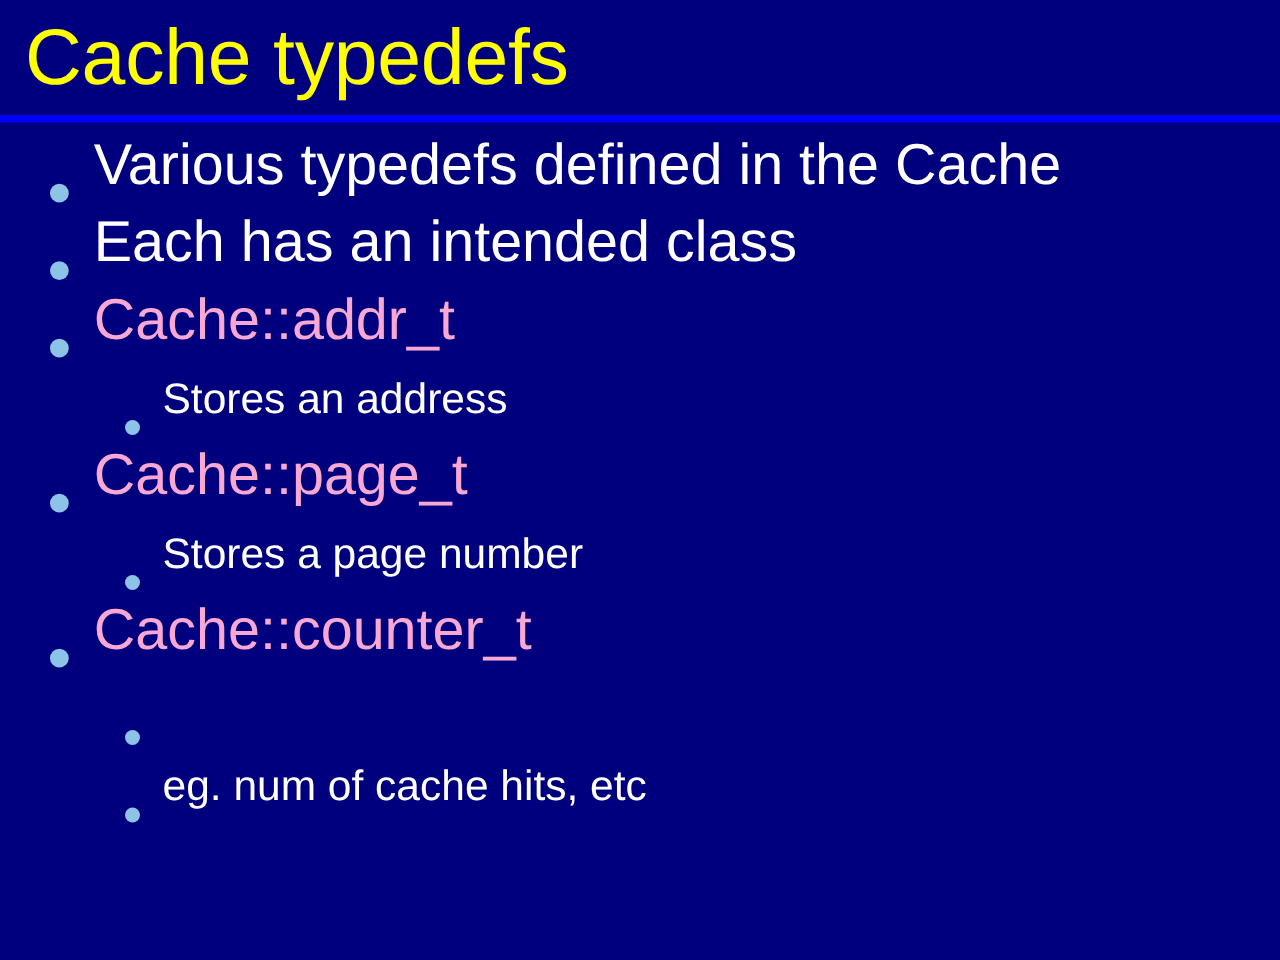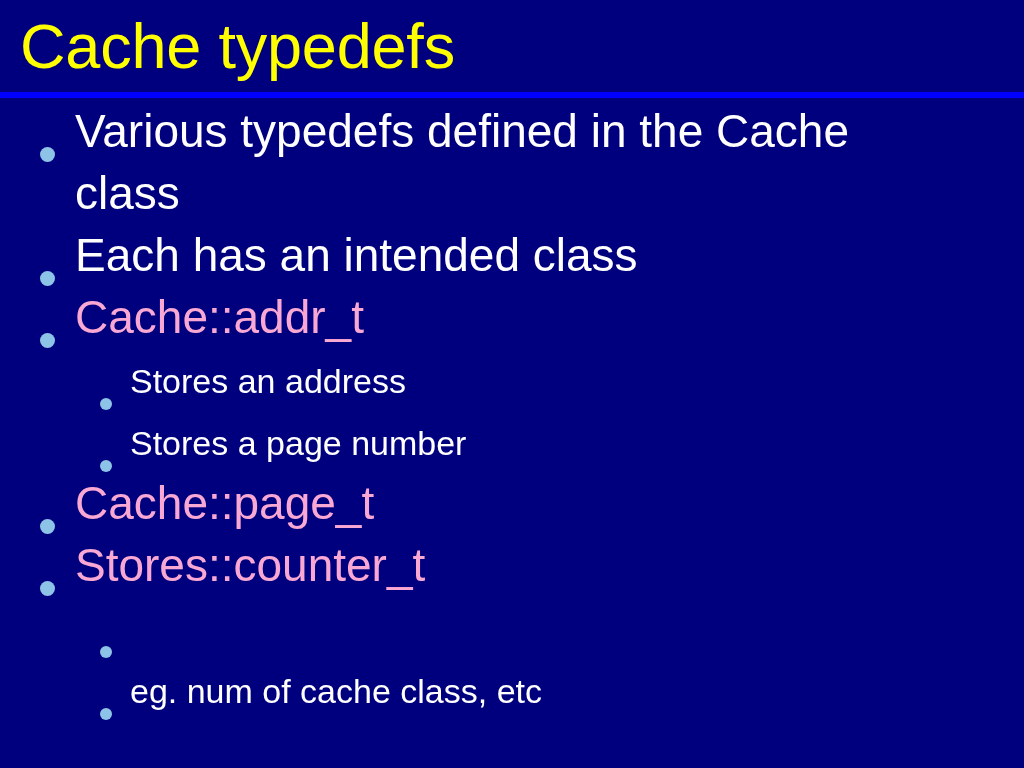--- a/index.html
+++ b/index.html
@@ -131,55 +131,54 @@
   </div>
 
   <div id="title-divider"></div>
 
   <div id="body-area">
 
     <div class="bullet-row lvl1">
       <span class="dot"></span>
       <span class="txt">Various typedefs defined in the Cache</span>
     </div>
-    <div class="wrapline">class</div>
 
     <div class="bullet-row lvl1">
       <span class="dot"></span>
       <span class="txt">Each has an intended class</span>
     </div>
 
     <div class="bullet-row lvl1">
       <span class="dot"></span>
       <span class="txt yellow">Cache::addr_t</span>
     </div>
 
     <div class="bullet-row lvl2">
       <span class="dot"></span>
       <span class="txt">Stores an address</span>
     </div>
 
+    <div class="bullet-row lvl1">
+      <span class="dot"></span>
+      <span class="txt yellow">Cache::page_t</span>
+    </div>
+
     <div class="bullet-row lvl2">
       <span class="dot"></span>
       <span class="txt">Stores a page number</span>
     </div>
 
     <div class="bullet-row lvl1">
       <span class="dot"></span>
-      <span class="txt yellow">Cache::page_t</span>
-    </div>
-
-    <div class="bullet-row lvl1">
-      <span class="dot"></span>
-      <span class="txt yellow">Stores::counter_t</span>
+      <span class="txt yellow">Cache::counter_t</span>
     </div>
 
     <div class="bullet-row lvl2">
       <span class="dot"></span>
     </div>
 
     <div class="bullet-row lvl2">
       <span class="dot"></span>
-      <span class="txt">eg. num of cache class, etc</span>
+      <span class="txt">eg. num of cache hits, etc</span>
     </div>
 
   </div>
 </div>
 
 </body></html>

